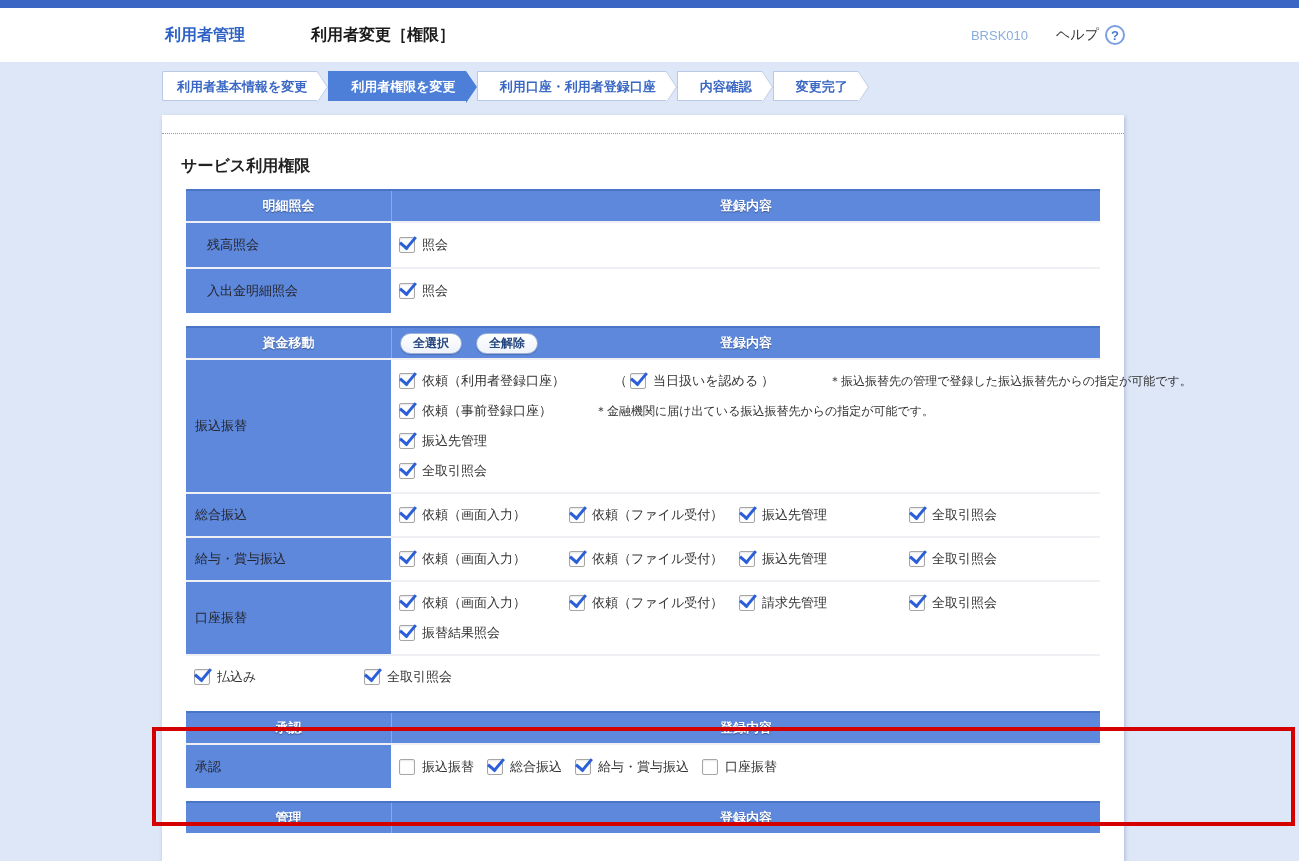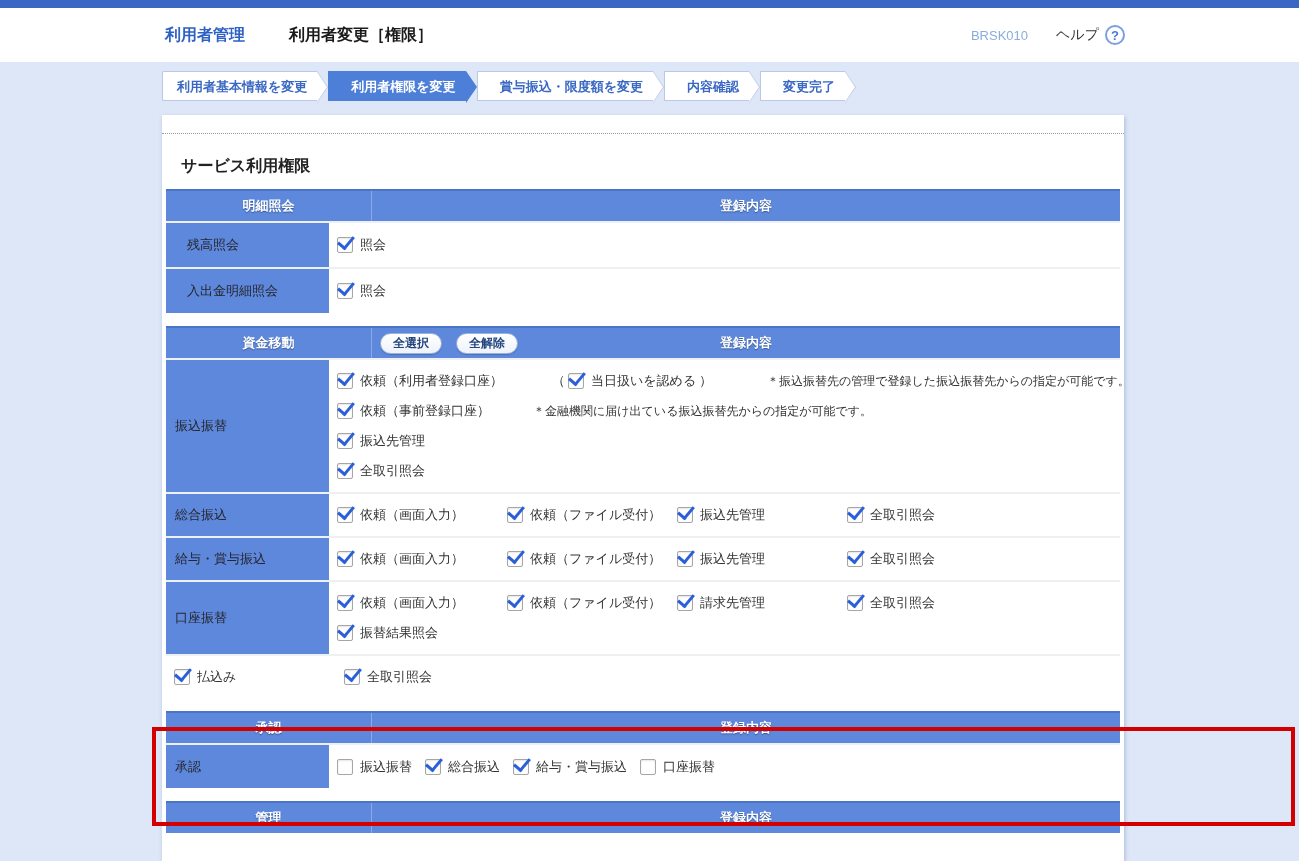--- a/index.html
+++ b/index.html
@@ -2,21 +2,21 @@
 <html><head>
 <meta charset="utf-8">
 <style>
   * { margin:0; padding:0; box-sizing:border-box; }
   html,body { width:1299px; height:861px; overflow:hidden; }
   body { font-family:"Liberation Sans","DejaVu Sans",sans-serif; background:#dde7f7; position:relative; }
 
   .topbar { height:8px; background:#3c66c4; }
   .appheader { height:54px; background:#fff; display:flex; align-items:center; padding-left:165px; position:relative; }
   .app-title { color:#2d62c4; font-size:16px; font-weight:bold; }
-  .page-title { margin-left:44px; color:#1a1a1a; font-size:16px; font-weight:bold; }
+  .page-title { margin-left:66px; color:#1a1a1a; font-size:16px; font-weight:bold; }
   .header-right { position:absolute; right:174px; top:0; height:54px; display:flex; align-items:center; }
   .screen-id { color:#8aadde; font-size:13px; margin-right:28px; }
   .help-link { display:flex; align-items:center; cursor:pointer; }
   .help-label { color:#333; font-size:14px; }
   .help-icon { width:20px; height:20px; border:2px solid #7b9fe0; border-radius:50%; color:#4a7ad4;
                font-size:13px; font-weight:bold; display:flex; align-items:center; justify-content:center; margin-left:6px; }
 
   .content { position:absolute; top:62px; left:0; right:0; bottom:0; background:#dde7f7; }
 
   .steps { position:absolute; left:162px; top:9px; display:flex; height:30px; z-index:2; }
@@ -30,34 +30,34 @@
   .step.active { background:#4d7fd8; border-color:#4d7fd8; color:#fff; }
   .step.active::before { border-left-color:#4d7fd8; }
   .step.active::after { border-left-color:#4d7fd8; }
 
   .card { position:absolute; left:162px; top:53px; width:962px; height:900px; background:#fff;
           box-shadow:1px 2px 4px rgba(110,130,170,0.45); }
   .instruction { margin:27px 14px 0 19px; font-size:13px; color:#333; }
   .dotted { border-bottom:1px dotted #9a9a9a; margin-top:18px; }
   .section-title { margin:22px 0 0 19px; font-size:16px; font-weight:bold; color:#222; }
 
-  .tbl { margin:12px 4px 0; }
+  .tbl { margin:12px 24px 0; }
   .tbl + .tbl { margin-top:13px; }
   .tbl-head { display:flex; height:32px; background:#5d88dc; border-top:2px solid #4a74c6; }
   .tbl-head-left { width:205px; text-align:center; line-height:30px; color:#fff; font-size:13px; font-weight:bold;
                    text-shadow:0 1px 1px rgba(30,50,90,.55); }
   .tbl-head-right { flex:1; position:relative; text-align:center; line-height:30px; color:#fff; font-size:13px;
                     font-weight:bold; text-shadow:0 1px 1px rgba(30,50,90,.55); border-left:1px solid #8aa9e6; }
   .head-buttons { position:absolute; left:8px; top:5px; display:flex; gap:14px; }
   .pill-btn { height:21px; line-height:19px; padding:0 12px; background:linear-gradient(#ffffff,#eef2f9);
               border:1px solid #9fb2d8; border-radius:11px; font-size:12px; font-weight:bold; color:#23457e;
               box-shadow:0 1px 1px rgba(0,0,0,.18); cursor:pointer; font-family:inherit; }
 
   .tbl-row { display:flex; background:#fff; border-top:2px solid #eef0f4; }
-  .row-head { width:163px; background:#5d88dc; color:#26262e; font-size:13px; display:flex; align-items:center;
+  .row-head { width:205px; background:#5d88dc; color:#26262e; font-size:13px; display:flex; align-items:center;
               padding-left:9px; flex-shrink:0; }
   .tbl-0 .row-head { padding-left:21px; }
   .row-body { flex:1; padding:6px 0 6px 8px; display:flex; flex-direction:column; justify-content:center; }
   .line { display:flex; align-items:center; height:30px; }
   .tbl-0 .tbl-row { min-height:46px; }
   .tbl-1 .tbl-row { min-height:40px; }
   .tbl-2 .tbl-row { min-height:45px; }
 
   .cbitem { display:flex; align-items:center; }
   .cols .cbitem { width:170px; flex-shrink:0; }
@@ -91,21 +91,21 @@
       <span class="help-label">ヘルプ</span>
       <span class="help-icon">?</span>
     </span>
   </div>
 </div>
 
 <div class="content">
   <div class="steps">
       <div class="step">利用者基本情報を変更</div>
       <div class="step active">利用者権限を変更</div>
-      <div class="step">賞与振込・限度額を変更</div>
+      <div class="step">利用口座・利用者登録口座</div>
       <div class="step">内容確認</div>
       <div class="step">変更完了</div>
     </div>
 
   <div class="card">
     <div class="dotted"></div>
     <div class="section-title">サービス利用権限</div>
     <div>
         <div class="tbl tbl-0">
           <div class="tbl-head">

